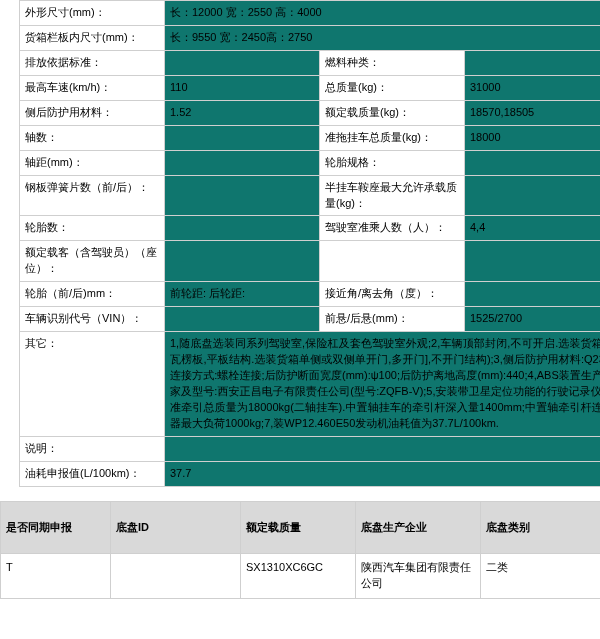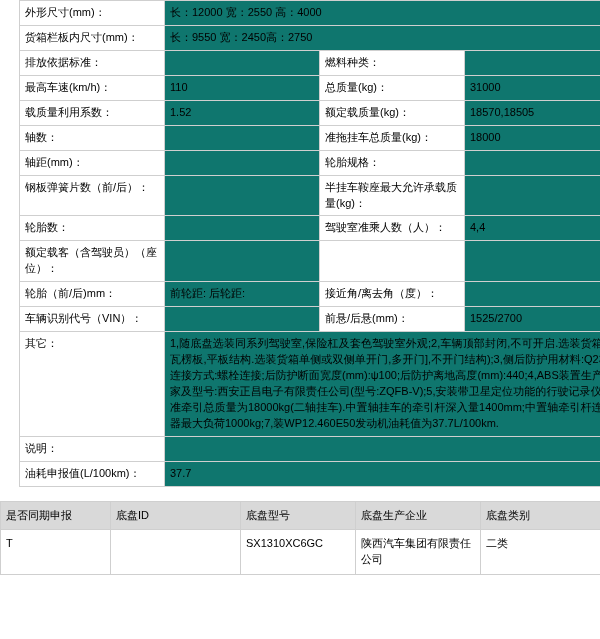--- a/index.html
+++ b/index.html
@@ -55,23 +55,23 @@
   }
   table.chassis {
     border-collapse: collapse;
     width: 600px;
     table-layout: fixed;
     margin-top: 0;
   }
   table.chassis th {
     border: 1px solid #cfcfcf;
     background: #d9d9d9;
-    font-weight: normal;
-    font-size: 11px;
-    padding: 6px 5px;
+    font-weight: bold;
+    font-size: 11px;
+    padding: 18px 5px;
     text-align: left;
     color: #000;
   }
   table.chassis td {
     border: 1px solid #cfcfcf;
     padding: 6px 5px;
     font-size: 11px;
     vertical-align: top;
     line-height: 1.45;
     word-break: break-all;
@@ -109,21 +109,21 @@
         <td class="label">燃料种类：</td>
         <td class="value"></td>
       </tr>
       <tr>
         <td class="label">最高车速(km/h)：</td>
         <td class="value">110</td>
         <td class="label">总质量(kg)：</td>
         <td class="value">31000</td>
       </tr>
       <tr>
-        <td class="label">载质量利用系数：</td>
+        <td class="label">侧后防护用材料：</td>
         <td class="value">1.52</td>
         <td class="label">额定载质量(kg)：</td>
         <td class="value">18570,18505</td>
       </tr>
       <tr>
         <td class="label">轴数：</td>
         <td class="value"></td>
         <td class="label">准拖挂车总质量(kg)：</td>
         <td class="value">18000</td>
       </tr>
@@ -185,21 +185,21 @@
       <col class="c1">
         <col class="c2">
         <col class="c3">
         <col class="c4">
         <col class="c5">
     </colgroup>
     <thead>
       <tr>
         <th>是否同期申报</th>
         <th>底盘ID</th>
-        <th>底盘型号</th>
+        <th>额定载质量</th>
         <th>底盘生产企业</th>
         <th>底盘类别</th>
       </tr>
     </thead>
     <tbody>
       <tr>
         <td>T</td>
         <td></td>
         <td>SX1310XC6GC</td>
         <td>陕西汽车集团有限责任公司</td>

